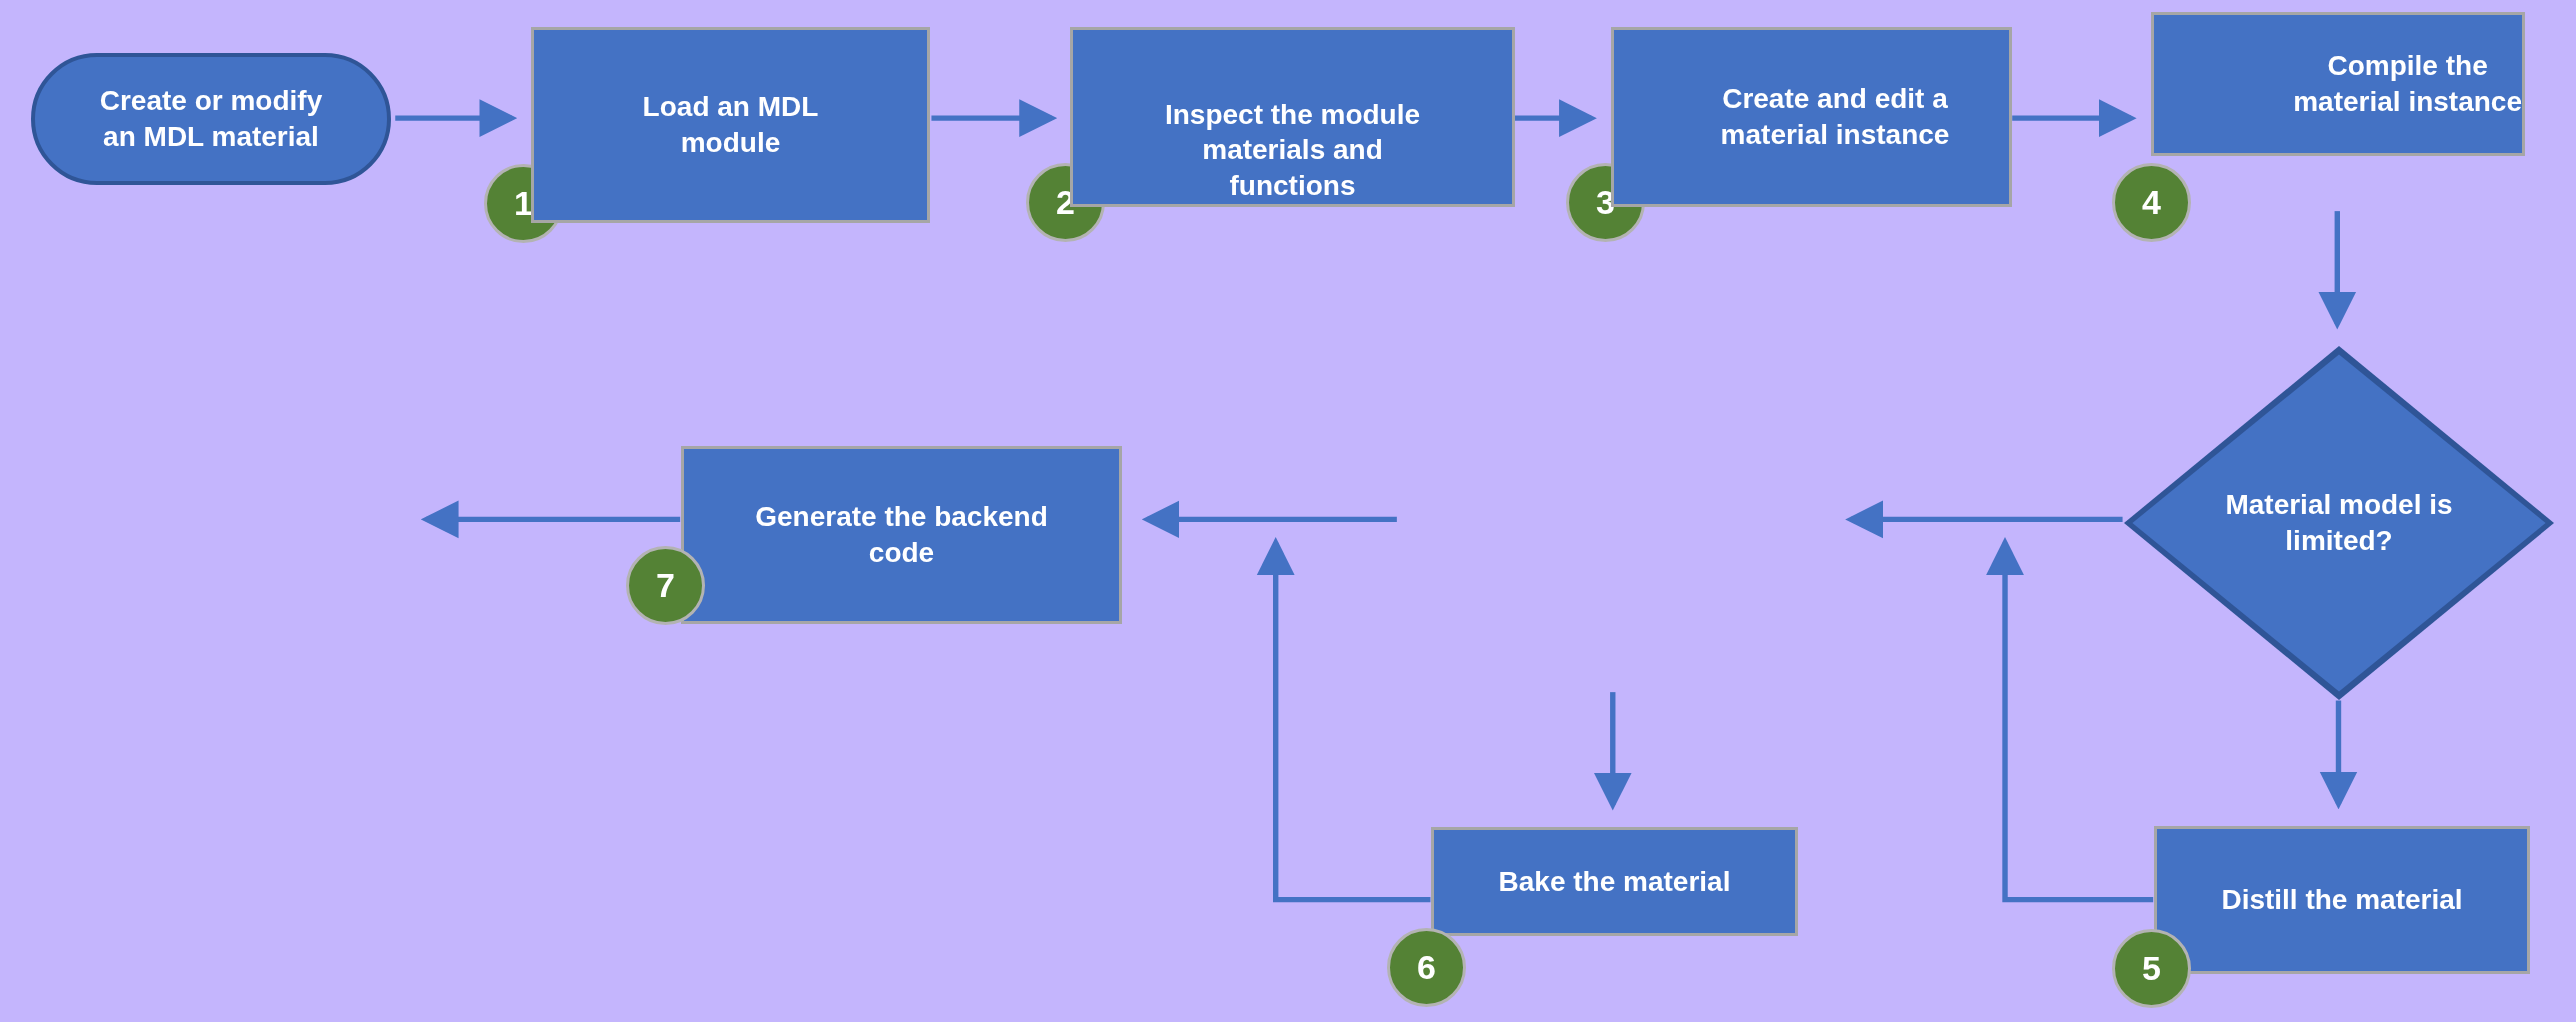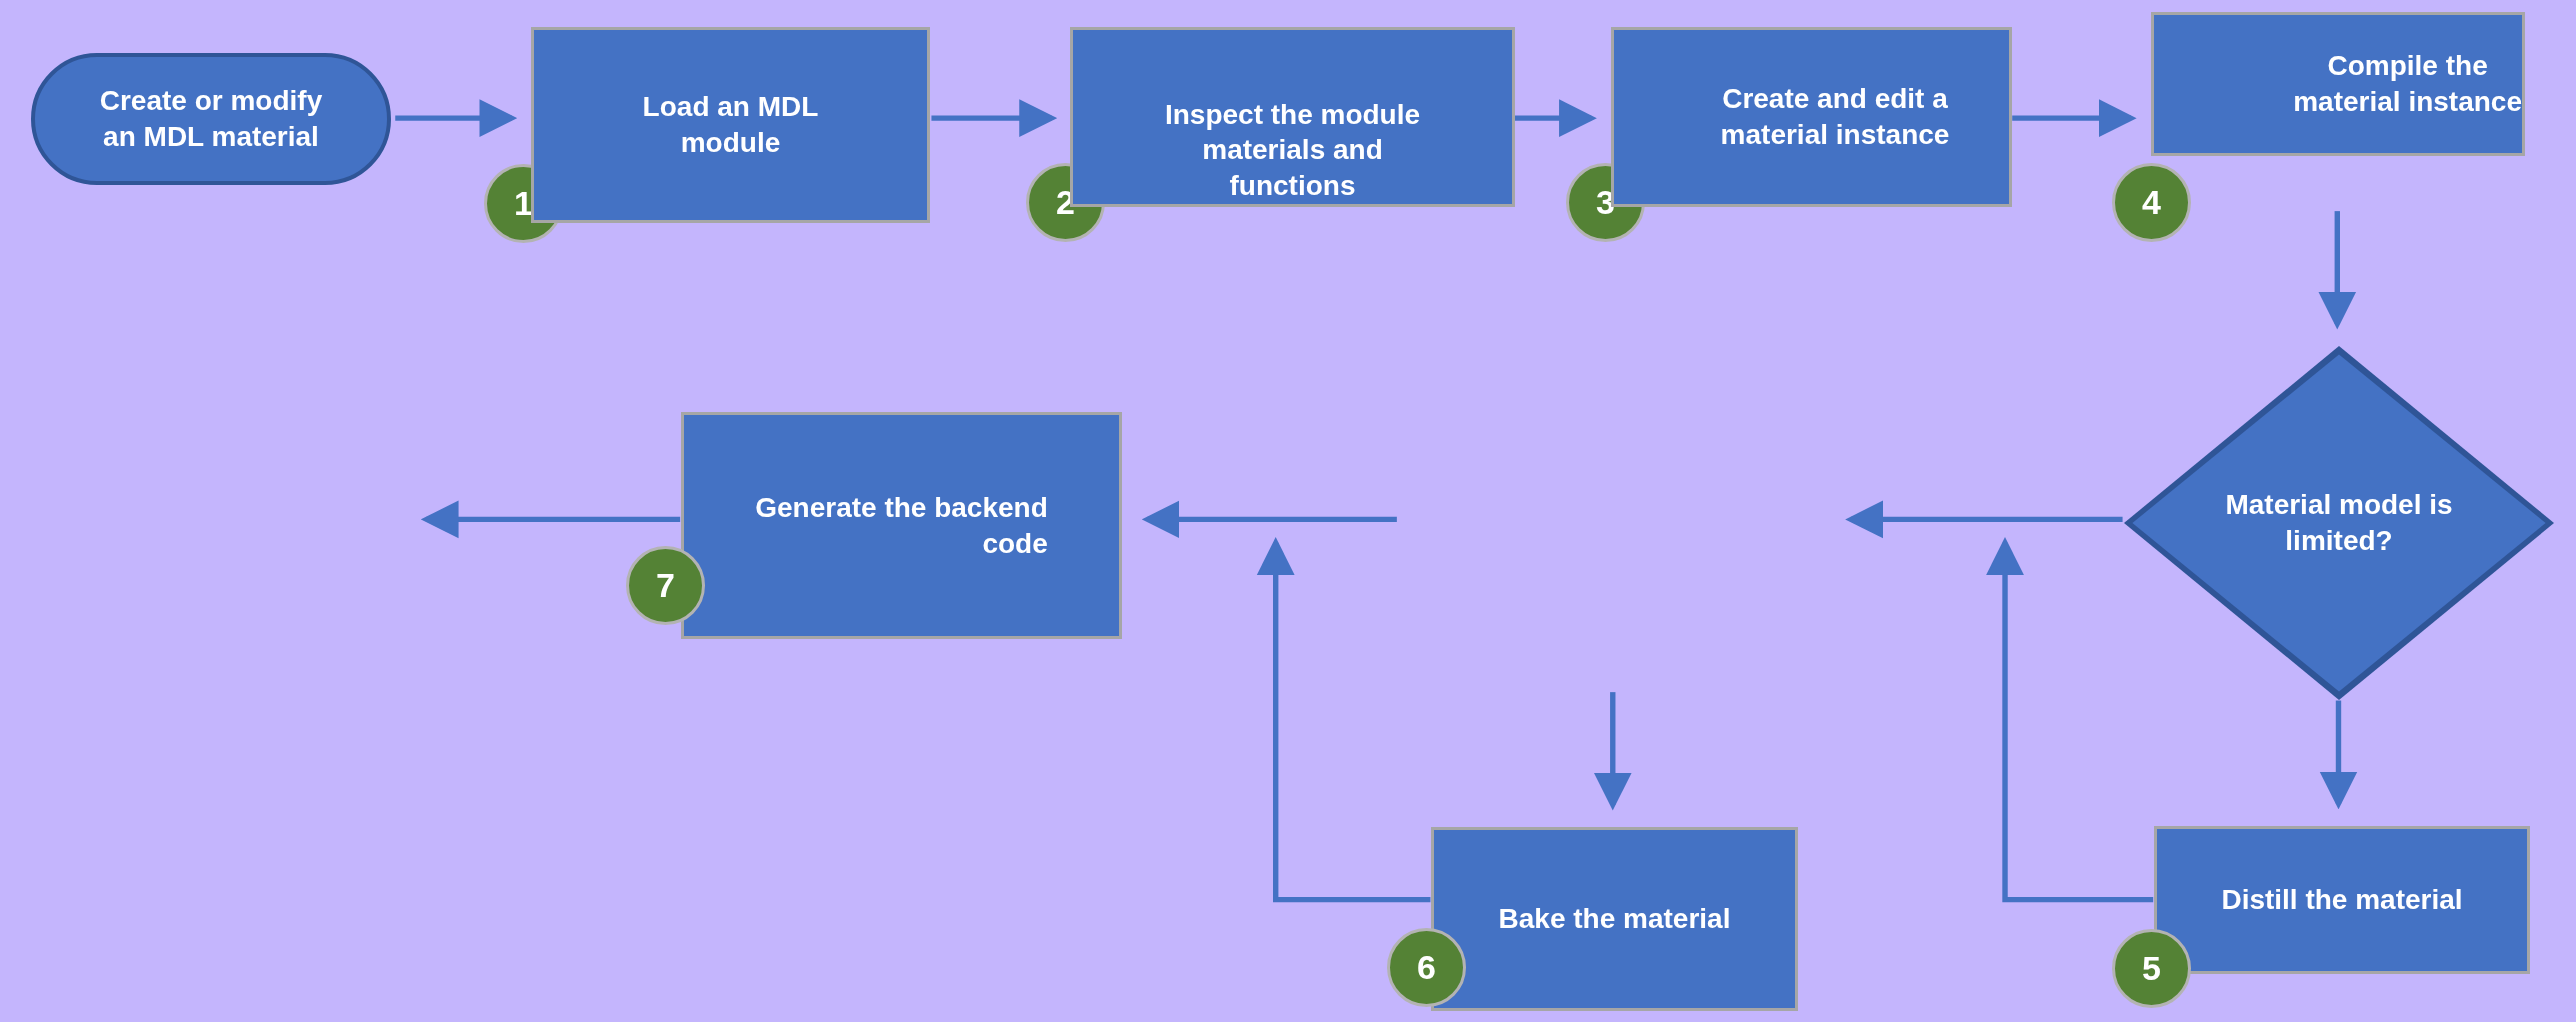--- a/index.html
+++ b/index.html
@@ -133,26 +133,26 @@
 
   <div class="decision-outer" style="left:2124px; top:346px; width:430px; height:354px;">
     <div class="decision-inner">
       <span class="node-label">Material model is
 limited?</span>
     </div>
   </div>
 
 
 
-  <div class="node process" style="left:681px; top:412px; width:441px; height:227px;text-align:right;">
+  <div class="node process" style="left:681px; top:446px; width:441px; height:178px;">
     <span class="node-label">Generate the backend
 code</span>
   </div>
 
-  <div class="node process" style="left:1431px; top:827px; width:367px; height:184px;">
+  <div class="node process" style="left:1431px; top:827px; width:367px; height:109px;">
     <span class="node-label">Bake the material</span>
   </div>
 
   <div class="node process" style="left:2154px; top:826px; width:376px; height:148px;">
     <span class="node-label">Distill the material</span>
   </div>
 
   <div class="badge under" style="left:484px; top:164px;">
     <span>1</span>
   </div>

